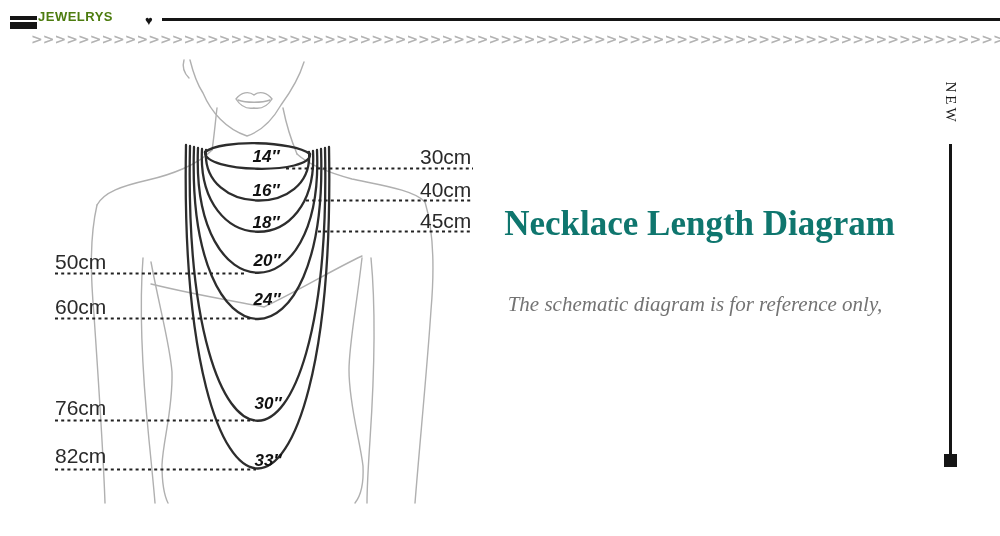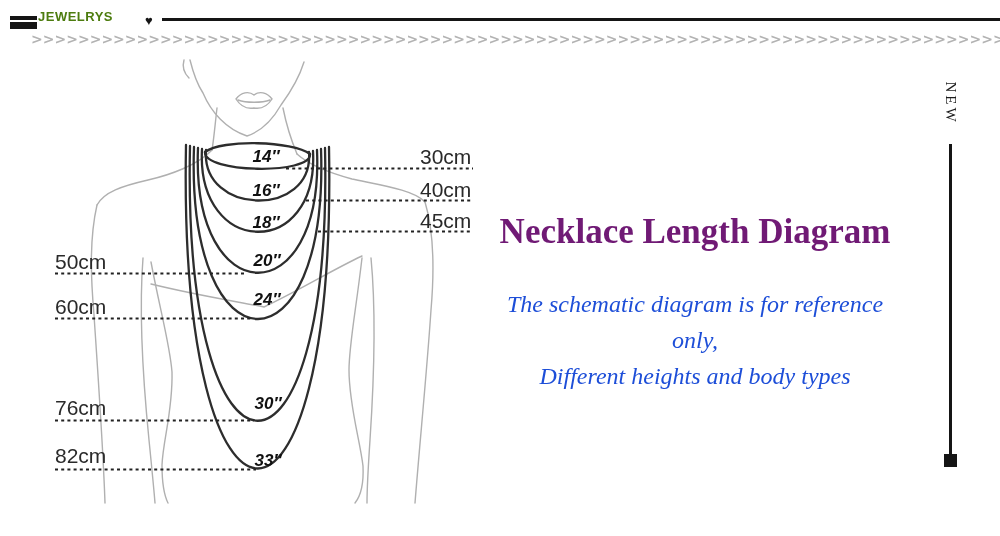--- a/index.html
+++ b/index.html
@@ -20,26 +20,26 @@
 
   
   .new-label { position: absolute; left: 924px; top: 94px; width: 52px; height: 18px;
                transform: rotate(90deg); transform-origin: center;
                font-family: "Liberation Serif", serif; font-size: 15px; letter-spacing: 3px;
                color: #1b1b1b; text-align: center; }
   .new-line { position: absolute; left: 949px; top: 144px; width: 3px; height: 310px; background: #151515; }
   .new-square { position: absolute; left: 944px; top: 454px; width: 13px; height: 13px; background: #151515; }
 
   
-  .title { position: absolute; left: 495px; top: 212px; width: 400px; text-align: center;
+  .title { position: absolute; left: 495px; top: 204px; width: 400px; text-align: right;
            font-family: "Liberation Serif", serif; font-weight: 700; font-size: 35px;
-           color: #701a75; white-space: nowrap; }
+           color: #0f766e; white-space: nowrap; }
   .desc { position: absolute; left: 483px; top: 286px; width: 424px; text-align: center;
-          font-family: "Liberation Serif", serif; font-style: italic; font-size: 24px;
-          line-height: 36px; color: #1d4ed8; }
+          font-family: "Liberation Serif", serif; font-style: italic; font-size: 21px;
+          line-height: 36px; color: #737373; }
 
   
   .figure-svg { position: absolute; left: 0; top: 0; width: 500px; height: 536px; }
   .body-line { fill: none; stroke: #b0b0b0; stroke-width: 1.4; stroke-linecap: round; }
   .neck-line { fill: none; stroke: #2d2d2d; stroke-width: 2.3; stroke-linecap: round; }
   .dash-line { fill: none; stroke: #222222; stroke-width: 2; stroke-dasharray: 3 3.2; }
   .cm-label  { font-family: "Liberation Sans", sans-serif; font-size: 21px; fill: #2a2a2a; }
   .inch-label{ font-family: "Liberation Sans", sans-serif; font-size: 17px; font-weight: 700;
                font-style: italic; fill: #111111; text-anchor: middle; }
 </style>
@@ -55,21 +55,20 @@
 <div class="header-rule"></div>
 <div class="chevron-row">&gt;&gt;&gt;&gt;&gt;&gt;&gt;&gt;&gt;&gt;&gt;&gt;&gt;&gt;&gt;&gt;&gt;&gt;&gt;&gt;&gt;&gt;&gt;&gt;&gt;&gt;&gt;&gt;&gt;&gt;&gt;&gt;&gt;&gt;&gt;&gt;&gt;&gt;&gt;&gt;&gt;&gt;&gt;&gt;&gt;&gt;&gt;&gt;&gt;&gt;&gt;&gt;&gt;&gt;&gt;&gt;&gt;&gt;&gt;&gt;&gt;&gt;&gt;&gt;&gt;&gt;&gt;&gt;&gt;&gt;&gt;&gt;&gt;&gt;&gt;&gt;&gt;&gt;&gt;&gt;&gt;&gt;&gt;&gt;&gt;&gt;&gt;&gt;&gt;&gt;&gt;&gt;&gt;&gt;&gt;&gt;&gt;&gt;&gt;&gt;&gt;&gt;&gt;&gt;&gt;&gt;&gt;&gt;&gt;&gt;&gt;&gt;&gt;&gt;&gt;&gt;&gt;&gt;&gt;&gt;&gt;&gt;&gt;&gt;&gt;&gt;&gt;&gt;&gt;&gt;&gt;&gt;&gt;&gt;&gt;&gt;&gt;&gt;&gt;&gt;&gt;&gt;&gt;&gt;&gt;&gt;&gt;&gt;&gt;&gt;&gt;&gt;</div>
 
 <div class="new-label">NEW</div>
 <div class="new-line"></div>
 <div class="new-square"></div>
 
 <div class="title">Necklace Length Diagram</div>
 <div class="desc">
   <div>The schematic diagram is for reference only,</div>
-  <div>Different heights and body types</div>
 </div>
 
 <svg class="figure-svg" viewBox="0 0 500 536">
 
   <g>
 
     <path class="body-line" d="M190,60 C194,76 197,84 203,93 C211,112 226,129 247,136 C262,131 273,119 281,105 C292,90 300,75 304,62"></path>
 
     <path class="body-line" d="M184,60 C182,67 184,73 189,78"></path>
 

